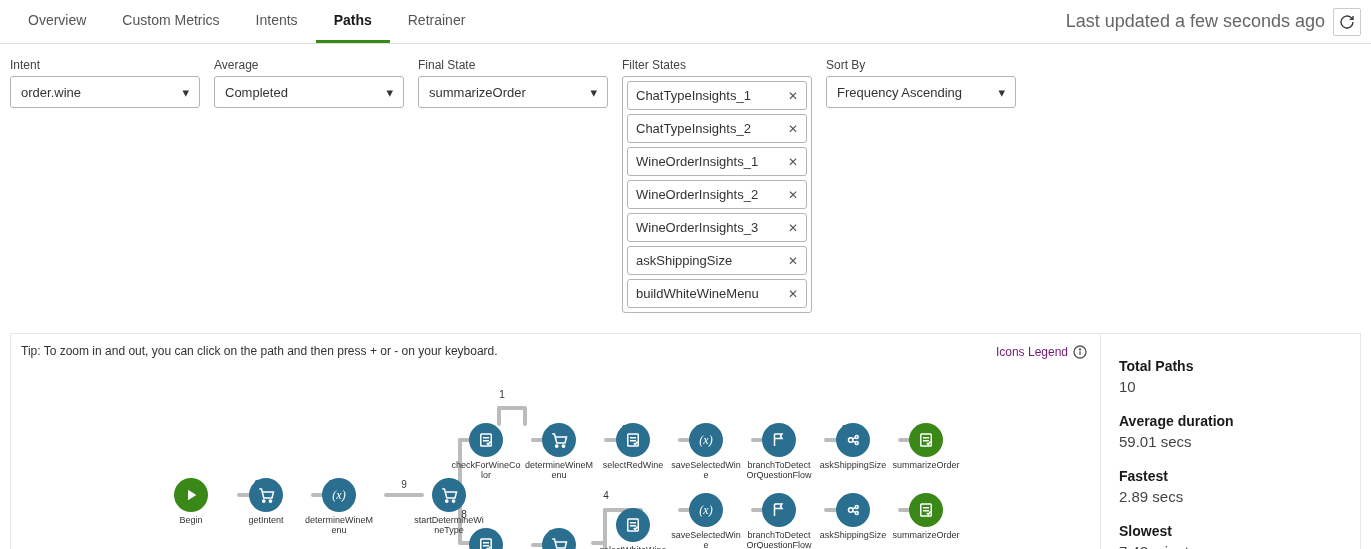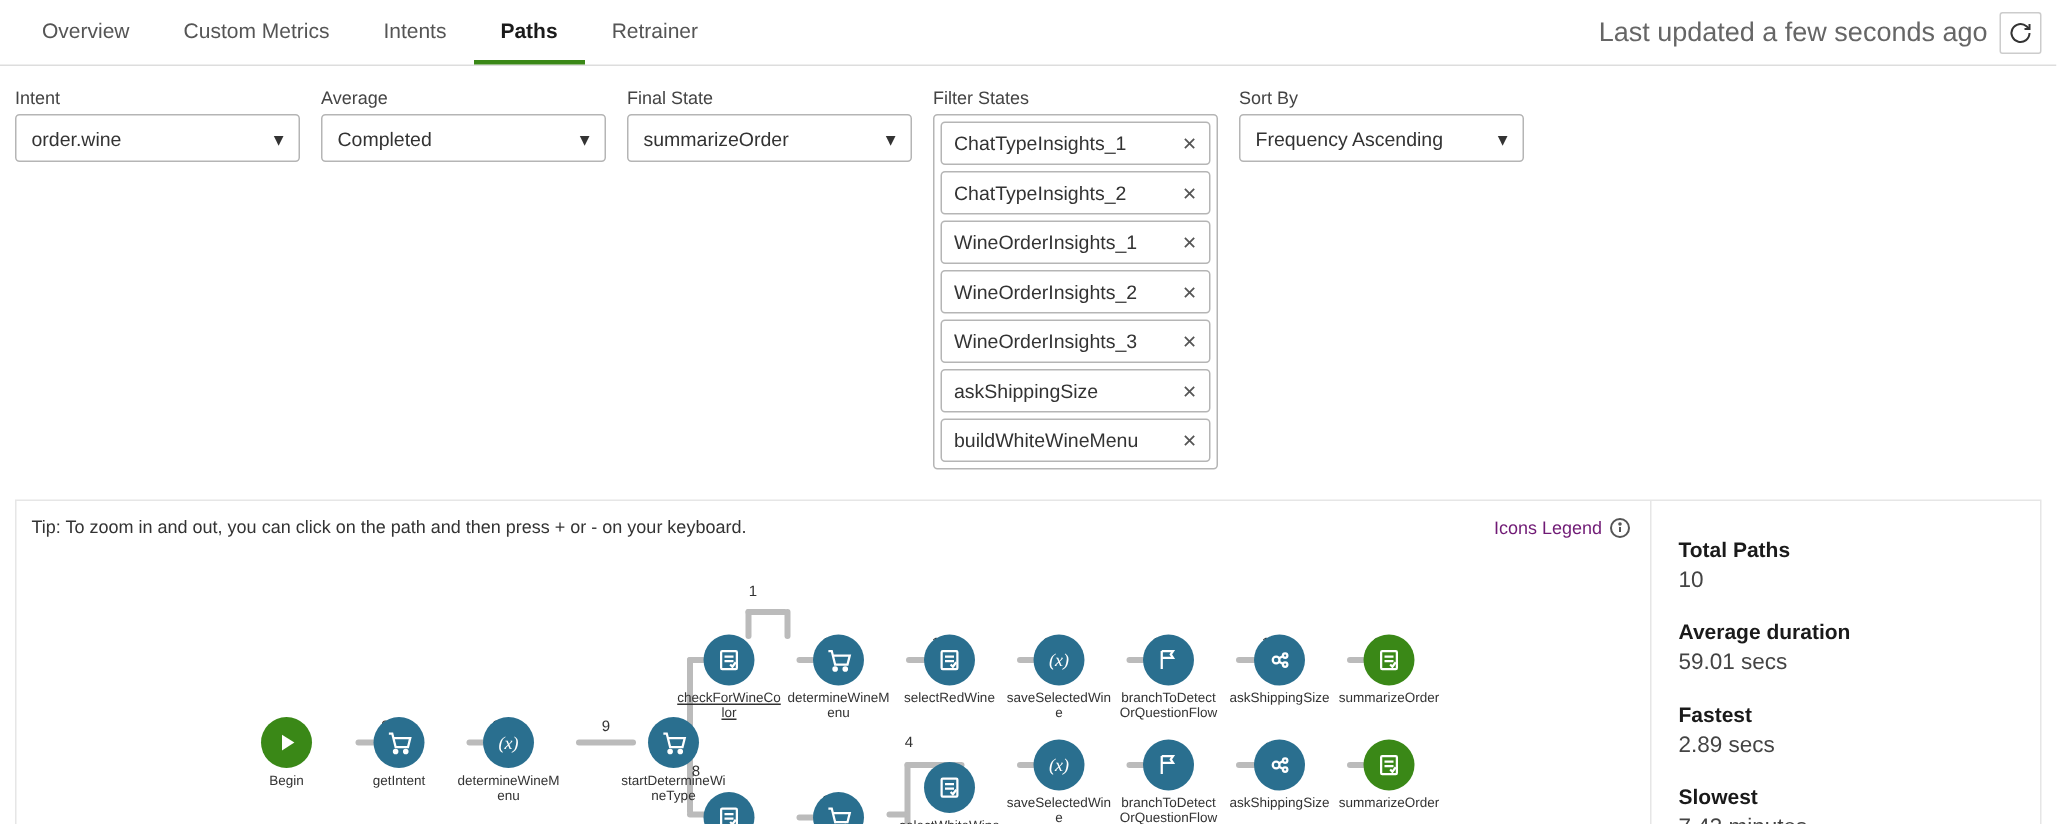--- a/index.html
+++ b/index.html
@@ -214,21 +214,21 @@
         <div class="node" style="left: 392px; top: 90px; transform: translateX(-50%); margin-left: 36px;">
           <div class="circle blue">
             <svg class="nicon" viewBox="0 0 24 24" fill="none" stroke="#fff" stroke-width="2">
               <circle cx="9" cy="20" r="1.5" fill="#fff"></circle>
               <circle cx="18" cy="20" r="1.5" fill="#fff"></circle>
               <path d="M3 4h3l3 12h11l2-8H7"></path>
             </svg>
           </div>
           <div class="nlabel">startDetermineWineType</div>
         </div>
-        <div class="node" style="left: 465px; top: 35px; transform: translateX(-50%); text-decoration: underline;">
+        <div class="node" style="left: 465px; top: 35px; transform: translateX(-50%);">
           <div class="circle blue">
             <svg class="nicon" viewBox="0 0 24 24" fill="none" stroke="#fff" stroke-width="2">
               <rect x="5" y="4" width="14" height="16" rx="1"></rect>
               <line x1="8" y1="9" x2="16" y2="9"></line>
               <line x1="8" y1="13" x2="16" y2="13"></line>
               <polyline points="13 16 15 18 18 14"></polyline>
             </svg>
           </div>
           <div class="nlabel">checkForWineColor</div>
         </div>

